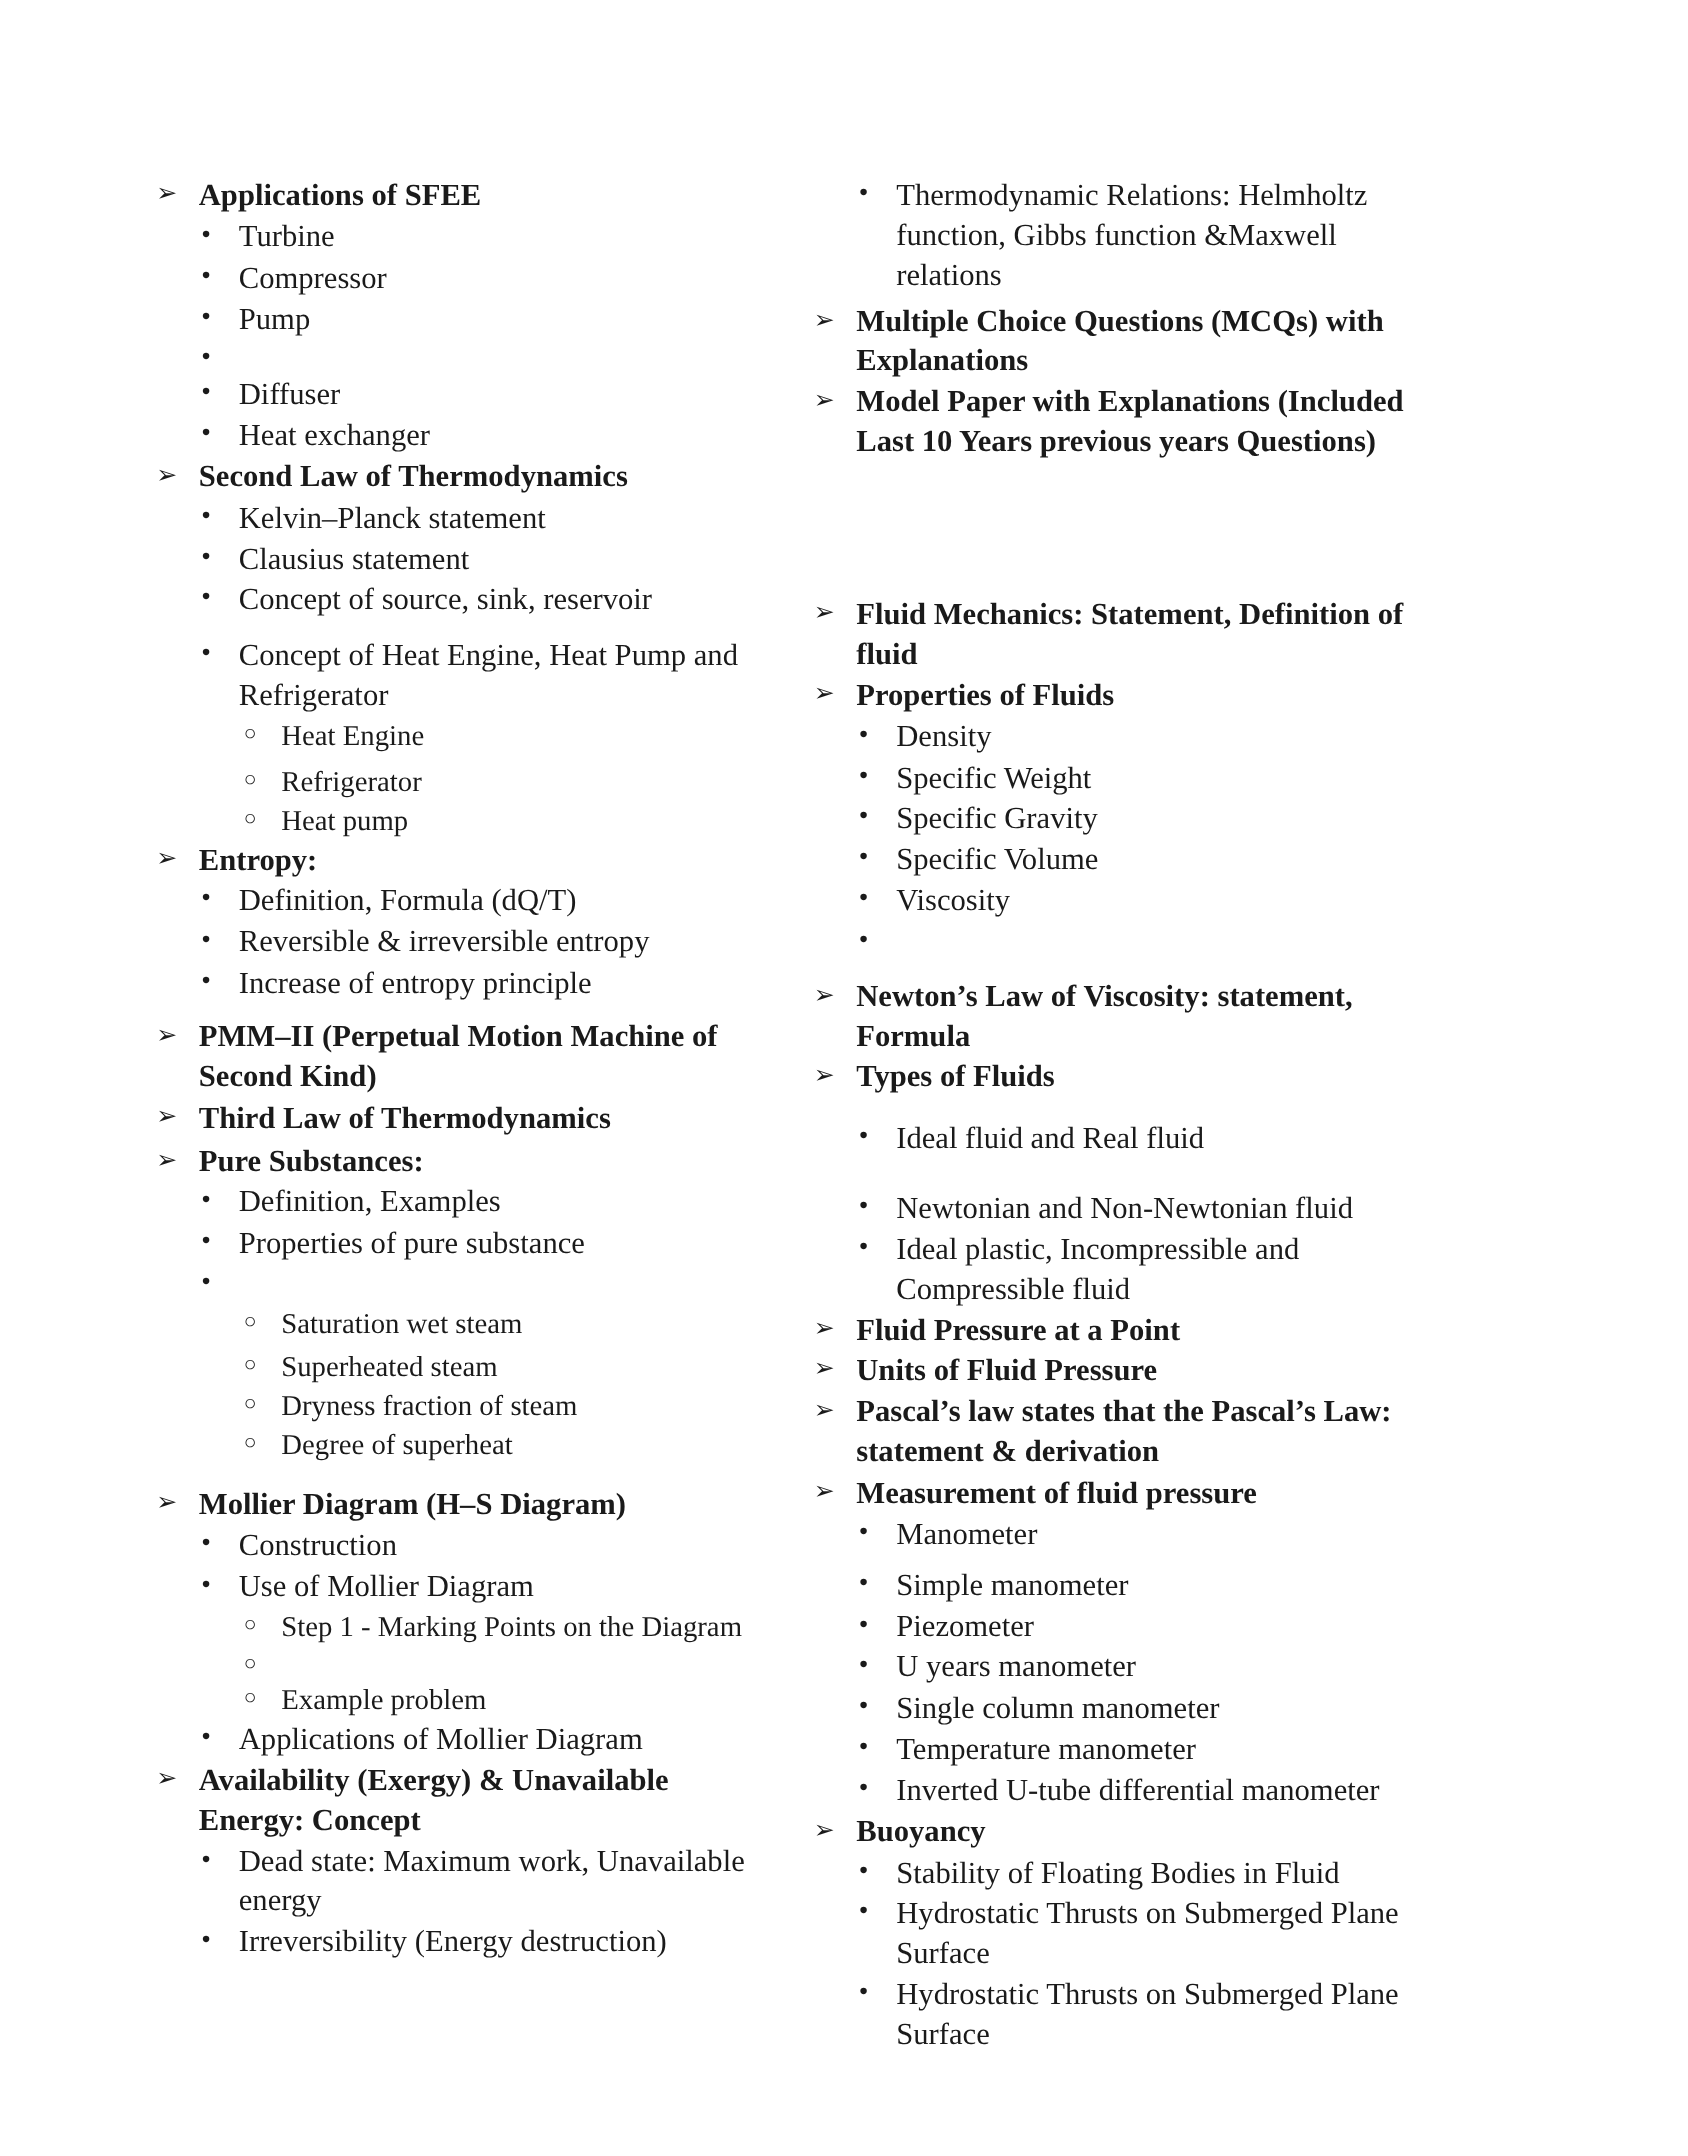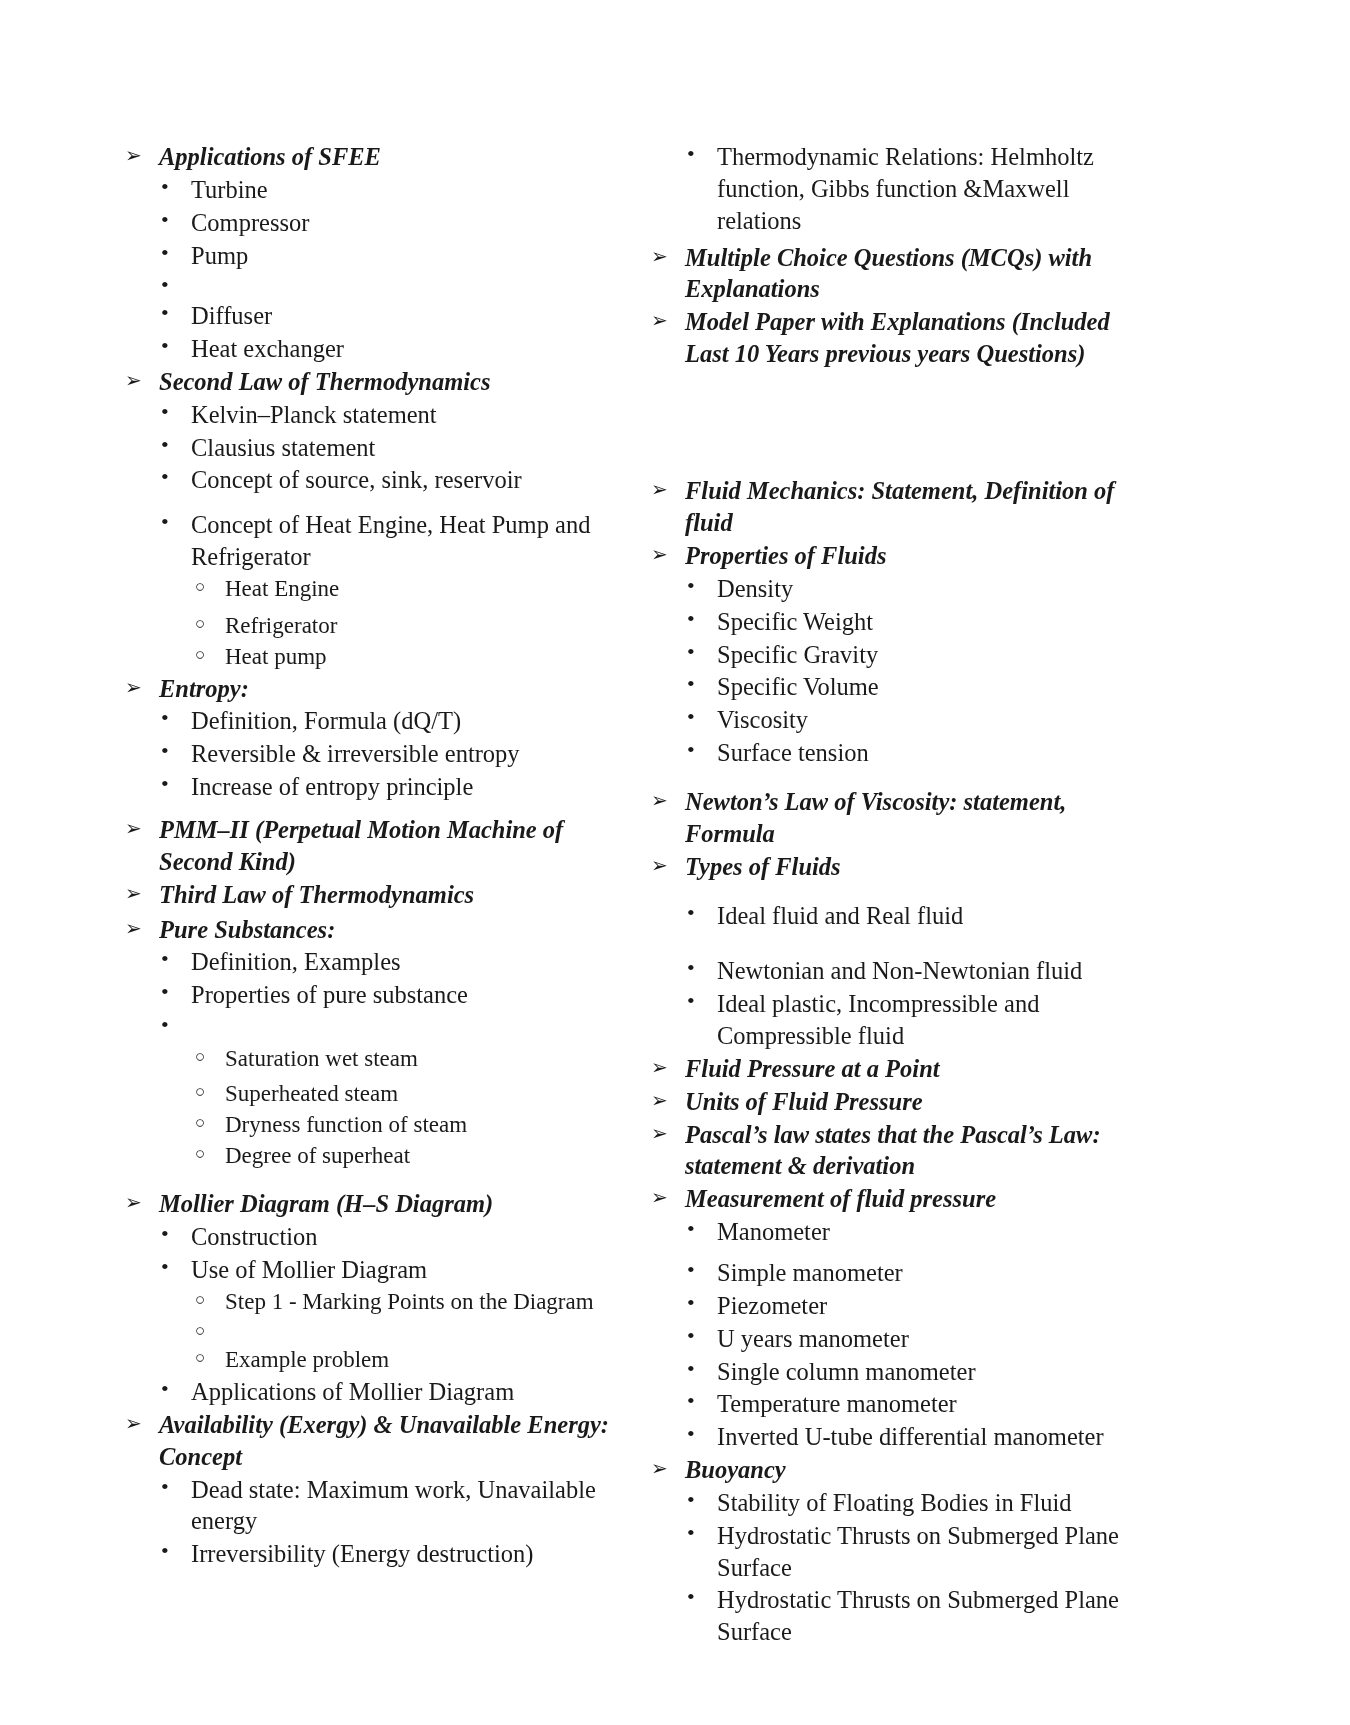--- a/index.html
+++ b/index.html
@@ -52,21 +52,21 @@
     font-size: 24.5px;
     font-weight: bold;
     margin-top: 1px;
   }
   .lvl1 .marker {
     width: 34px;
     font-size: 20px;
     font-weight: normal;
     line-height: 1.45;
   }
-  .lvl1 .txt { padding-left: 0; font-style: italic; }
+  .lvl1 .txt { padding-left: 0; }
 
   
   .lvl2 {
     font-size: 24.5px;
     font-weight: normal;
     margin-top: 1px;
   }
   .lvl2 .marker {
     width: 30px;
     margin-left: 36px;
@@ -224,21 +224,21 @@
             <span class="marker">○</span>
             <span class="txt">Saturation wet steam</span>
           </div>
           <div style="height: 4px;"></div>
           <div class="item lvl3">
             <span class="marker">○</span>
             <span class="txt">Superheated steam</span>
           </div>
           <div class="item lvl3">
             <span class="marker">○</span>
-            <span class="txt">Dryness function of steam</span>
+            <span class="txt">Dryness fraction of steam</span>
           </div>
           <div class="item lvl3">
             <span class="marker">○</span>
             <span class="txt">Degree of superheat</span>
           </div>
           <div style="height: 8px;"></div>
           <div style="height: 9px;"></div>
           <div class="item lvl1">
             <span class="marker">➢</span>
             <span class="txt">Mollier Diagram (H–S Diagram)</span>
@@ -330,21 +330,20 @@
           <div class="item lvl2">
             <span class="marker">•</span>
             <span class="txt">Specific Volume</span>
           </div>
           <div class="item lvl2">
             <span class="marker">•</span>
             <span class="txt">Viscosity</span>
           </div>
           <div class="item lvl2">
             <span class="marker">•</span>
-            <span class="txt">Surface tension</span>
           </div>
           <div style="height: 9px;"></div>
           <div style="height: 7px;"></div>
           <div class="item lvl1">
             <span class="marker">➢</span>
             <span class="txt">Newton’s Law of Viscosity: statement, Formula</span>
           </div>
           <div class="item lvl1">
             <span class="marker">➢</span>
             <span class="txt">Types of Fluids</span>

